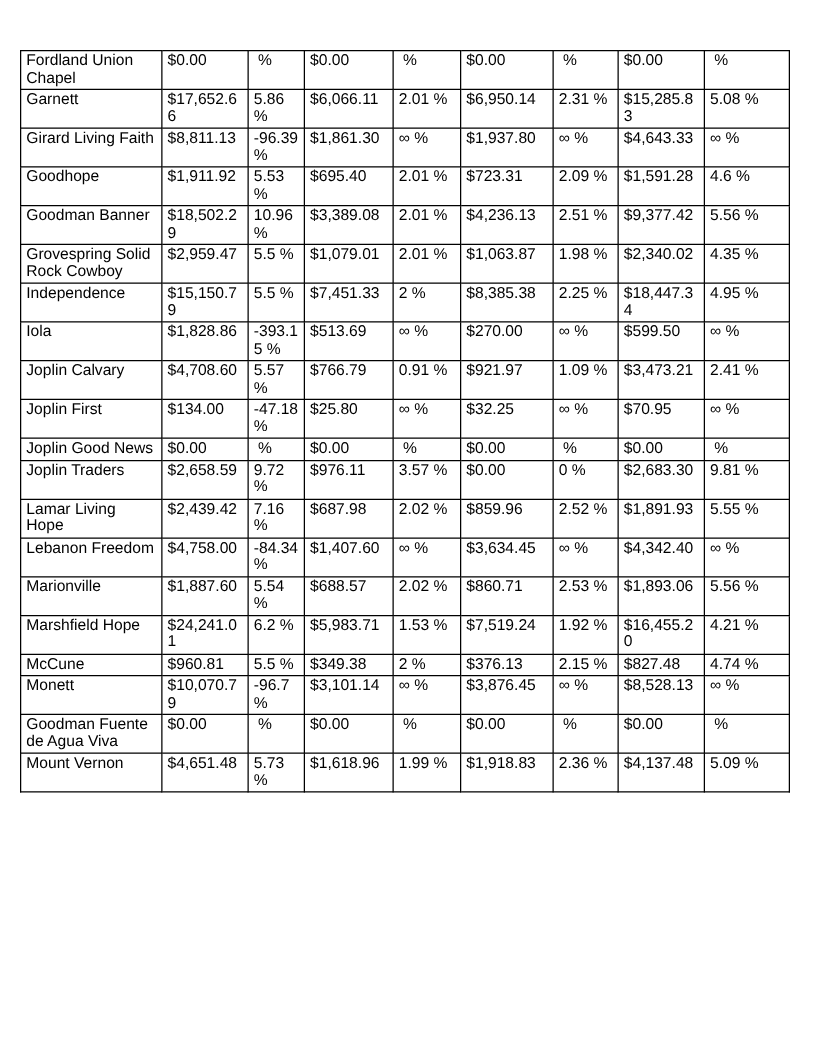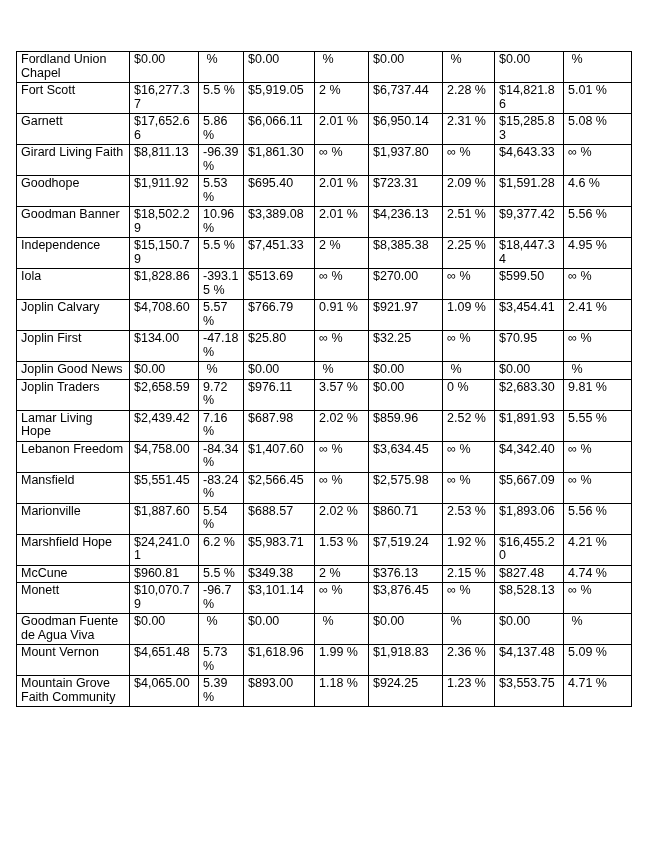--- a/index.html
+++ b/index.html
@@ -13,21 +13,21 @@
   }
   .page {
     width: 650px;
     height: 841px;
     background: #ffffff;
     box-sizing: border-box;
   }
   table.report {
     border-collapse: collapse;
     table-layout: fixed;
-    margin: 51px 0 0 16px;
+    margin: 40px 0 0 16px;
     width: 615px;
   }
   table.report td {
     border: 1px solid #000000;
     vertical-align: top;
     padding: 1px 4px 2px 4px;
     font-size: 12.5px;
     line-height: 13.5px;
     color: #000000;
     white-space: pre-wrap;
@@ -66,31 +66,20 @@
           <td>$0.00</td>
           <td> %</td>
           <td>$0.00</td>
           <td> %</td>
           <td>$0.00</td>
           <td> %</td>
           <td>$0.00</td>
           <td> %</td>
         </tr>
         <tr>
-          <td>Fort Scott</td>
-          <td>$16,277.37</td>
-          <td>5.5 %</td>
-          <td>$5,919.05</td>
-          <td>2 %</td>
-          <td>$6,737.44</td>
-          <td>2.28 %</td>
-          <td>$14,821.86</td>
-          <td>5.01 %</td>
-        </tr>
-        <tr>
           <td>Garnett</td>
           <td>$17,652.66</td>
           <td>5.86 %</td>
           <td>$6,066.11</td>
           <td>2.01 %</td>
           <td>$6,950.14</td>
           <td>2.31 %</td>
           <td>$15,285.83</td>
           <td>5.08 %</td>
         </tr>
@@ -119,20 +108,31 @@
         <tr>
           <td>Goodman Banner</td>
           <td>$18,502.29</td>
           <td>10.96 %</td>
           <td>$3,389.08</td>
           <td>2.01 %</td>
           <td>$4,236.13</td>
           <td>2.51 %</td>
           <td>$9,377.42</td>
           <td>5.56 %</td>
+        </tr>
+        <tr>
+          <td>Grovespring Solid Rock Cowboy</td>
+          <td>$2,959.47</td>
+          <td>5.5 %</td>
+          <td>$1,079.01</td>
+          <td>2.01 %</td>
+          <td>$1,063.87</td>
+          <td>1.98 %</td>
+          <td>$2,340.02</td>
+          <td>4.35 %</td>
         </tr>
         <tr>
           <td>Independence</td>
           <td>$15,150.79</td>
           <td>5.5 %</td>
           <td>$7,451.33</td>
           <td>2 %</td>
           <td>$8,385.38</td>
           <td>2.25 %</td>
           <td>$18,447.34</td>
@@ -150,21 +150,21 @@
           <td>∞ %</td>
         </tr>
         <tr>
           <td>Joplin Calvary</td>
           <td>$4,708.60</td>
           <td>5.57 %</td>
           <td>$766.79</td>
           <td>0.91 %</td>
           <td>$921.97</td>
           <td>1.09 %</td>
-          <td>$3,454.41</td>
+          <td>$3,473.21</td>
           <td>2.41 %</td>
         </tr>
         <tr>
           <td>Joplin First</td>
           <td>$134.00</td>
           <td>-47.18 %</td>
           <td>$25.80</td>
           <td>∞ %</td>
           <td>$32.25</td>
           <td>∞ %</td>
@@ -209,31 +209,20 @@
           <td>$4,758.00</td>
           <td>-84.34 %</td>
           <td>$1,407.60</td>
           <td>∞ %</td>
           <td>$3,634.45</td>
           <td>∞ %</td>
           <td>$4,342.40</td>
           <td>∞ %</td>
         </tr>
         <tr>
-          <td>Mansfield</td>
-          <td>$5,551.45</td>
-          <td>-83.24 %</td>
-          <td>$2,566.45</td>
-          <td>∞ %</td>
-          <td>$2,575.98</td>
-          <td>∞ %</td>
-          <td>$5,667.09</td>
-          <td>∞ %</td>
-        </tr>
-        <tr>
           <td>Marionville</td>
           <td>$1,887.60</td>
           <td>5.54 %</td>
           <td>$688.57</td>
           <td>2.02 %</td>
           <td>$860.71</td>
           <td>2.53 %</td>
           <td>$1,893.06</td>
           <td>5.56 %</td>
         </tr>
@@ -285,26 +274,15 @@
           <td>Mount Vernon</td>
           <td>$4,651.48</td>
           <td>5.73 %</td>
           <td>$1,618.96</td>
           <td>1.99 %</td>
           <td>$1,918.83</td>
           <td>2.36 %</td>
           <td>$4,137.48</td>
           <td>5.09 %</td>
         </tr>
-        <tr>
-          <td>Mountain Grove Faith Community</td>
-          <td>$4,065.00</td>
-          <td>5.39 %</td>
-          <td>$893.00</td>
-          <td>1.18 %</td>
-          <td>$924.25</td>
-          <td>1.23 %</td>
-          <td>$3,553.75</td>
-          <td>4.71 %</td>
-        </tr>
       </tbody>
   </table>
 </div>
 
 </body></html>

